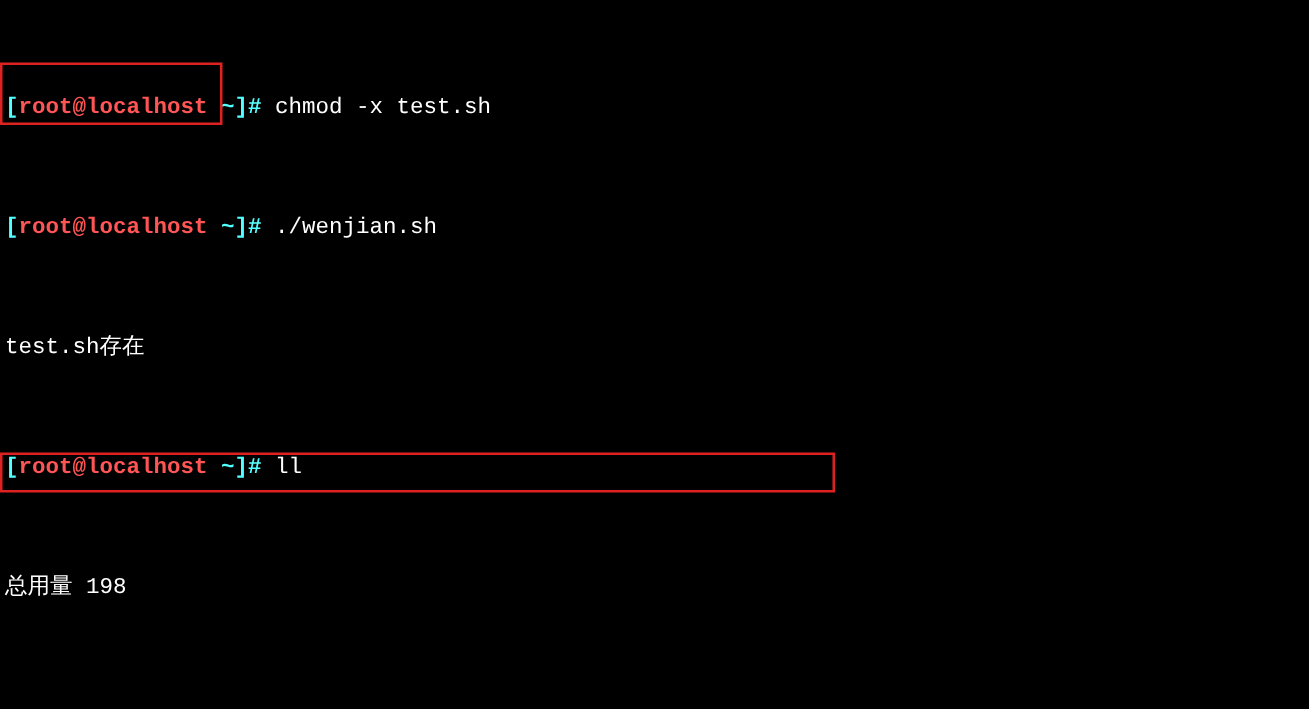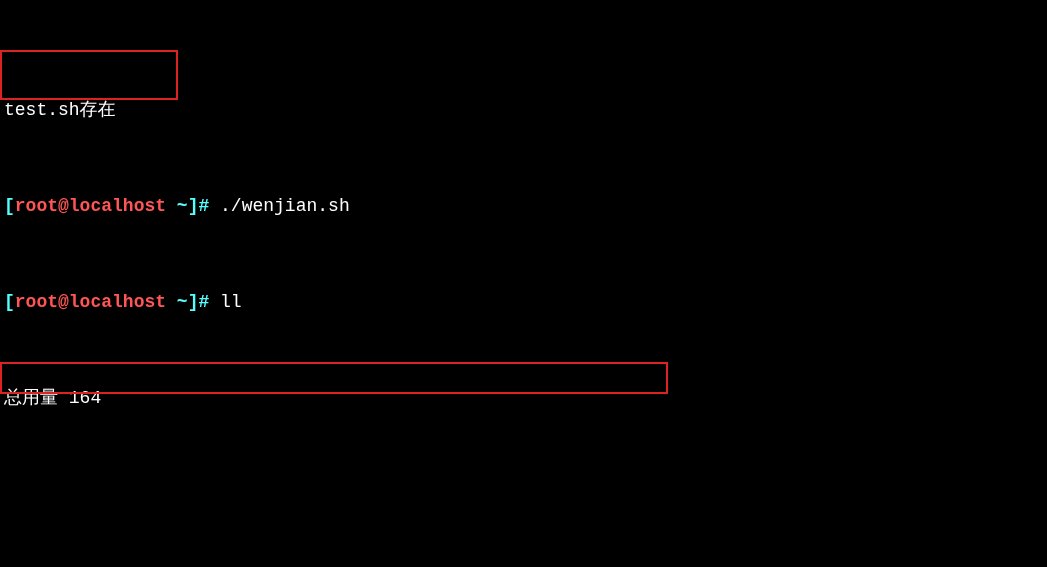--- a/index.html
+++ b/index.html
@@ -29,27 +29,28 @@
     box-sizing: border-box;
   }
   #box1 { top: 50px; left: 0px; width: 178px; height: 50px; }
   #box2 { top: 362px; left: 0px; width: 668px; height: 32px; }
 </style>
 </head>
 <body>
 
 <div class="term">
 
+  <div class="row"><span class="cyan">[</span><span class="red">root@localhost</span><span class="cyan"> ~</span><span class="cyan">]# </span><span class="white">chmod -x test.sh</span></div>
+
+  <div class="row"><span class="cyan">[</span><span class="red">root@localhost</span><span class="cyan"> ~</span><span class="cyan">]# </span><span class="white">./wenjian.sh</span></div>
 
   <div class="row"><span class="white">test.sh存在</span></div>
 
-  <div class="row"><span class="cyan">[</span><span class="red">root@localhost</span><span class="cyan"> ~</span><span class="cyan">]# </span><span class="white">./wenjian.sh</span></div>
-
   <div class="row"><span class="cyan">[</span><span class="red">root@localhost</span><span class="cyan"> ~</span><span class="cyan">]# </span><span class="white">ll</span></div>
 
-  <div class="row"><span class="white">总用量 164</span></div>
+  <div class="row"><span class="white">总用量 198</span></div>
 
   
 
 </div>
 
 <div id="box1" class="hl-red-box"></div>
 <div id="box2" class="hl-red-box"></div>
 
 </body></html>

